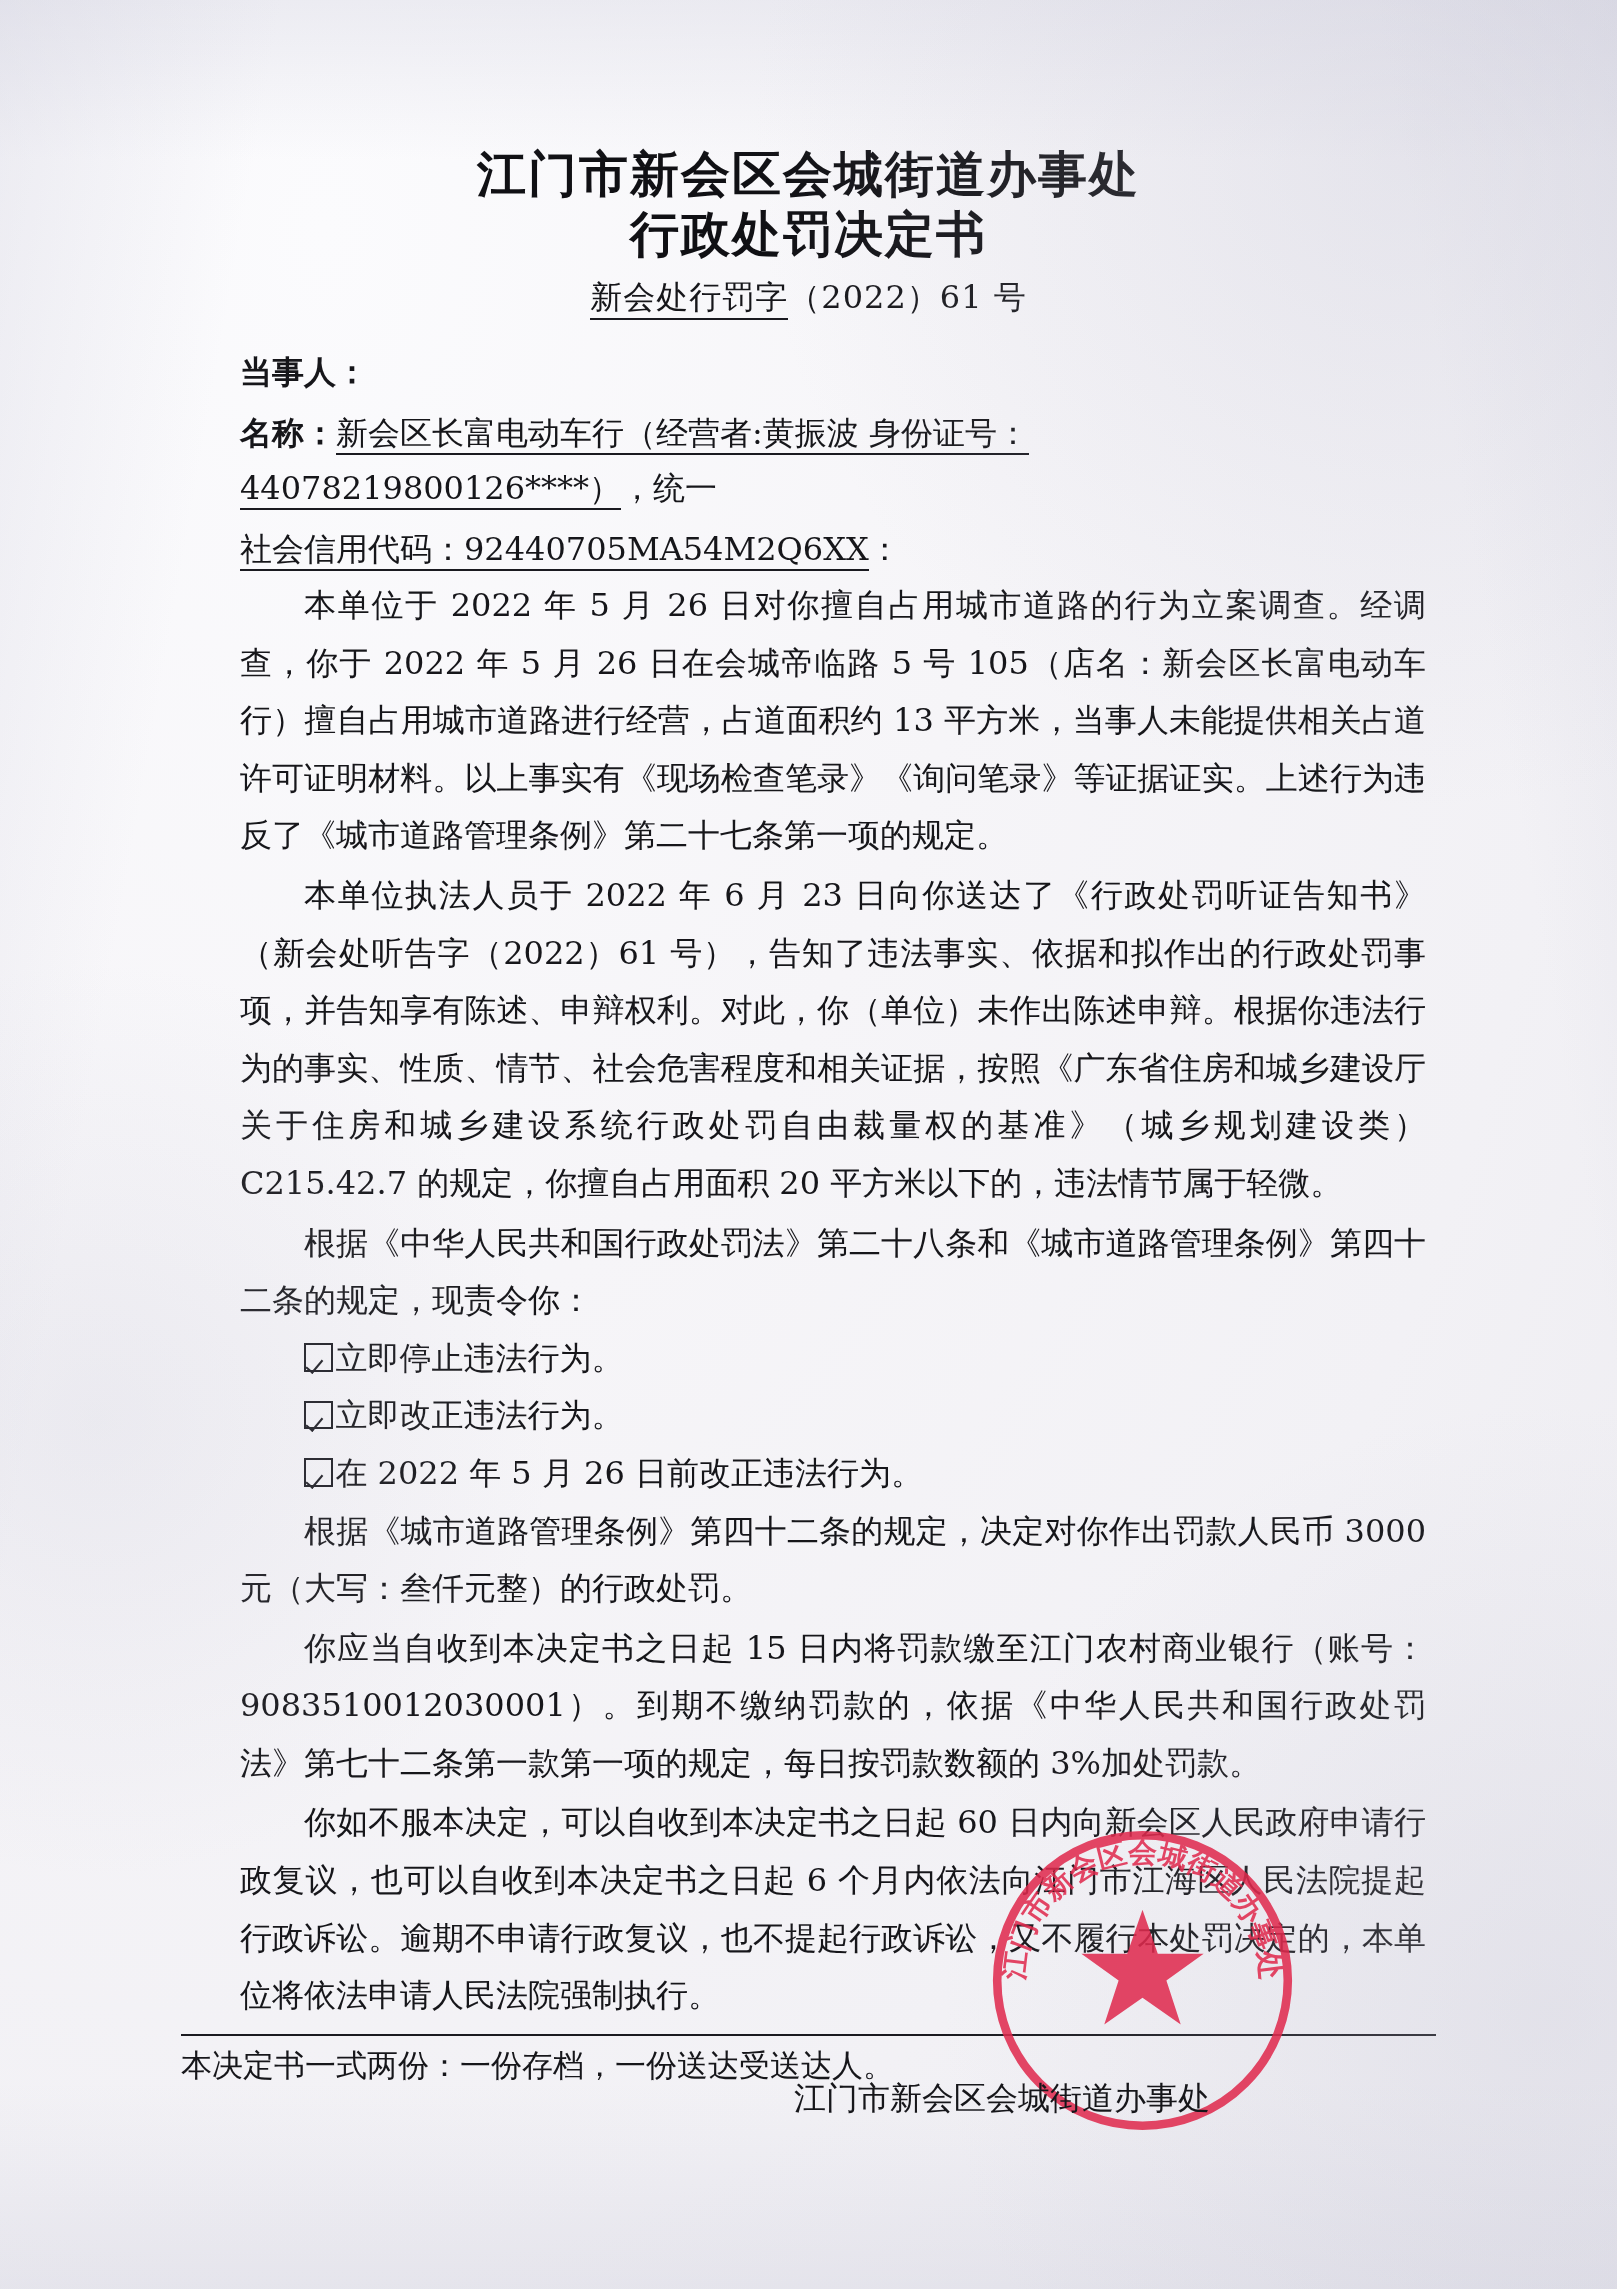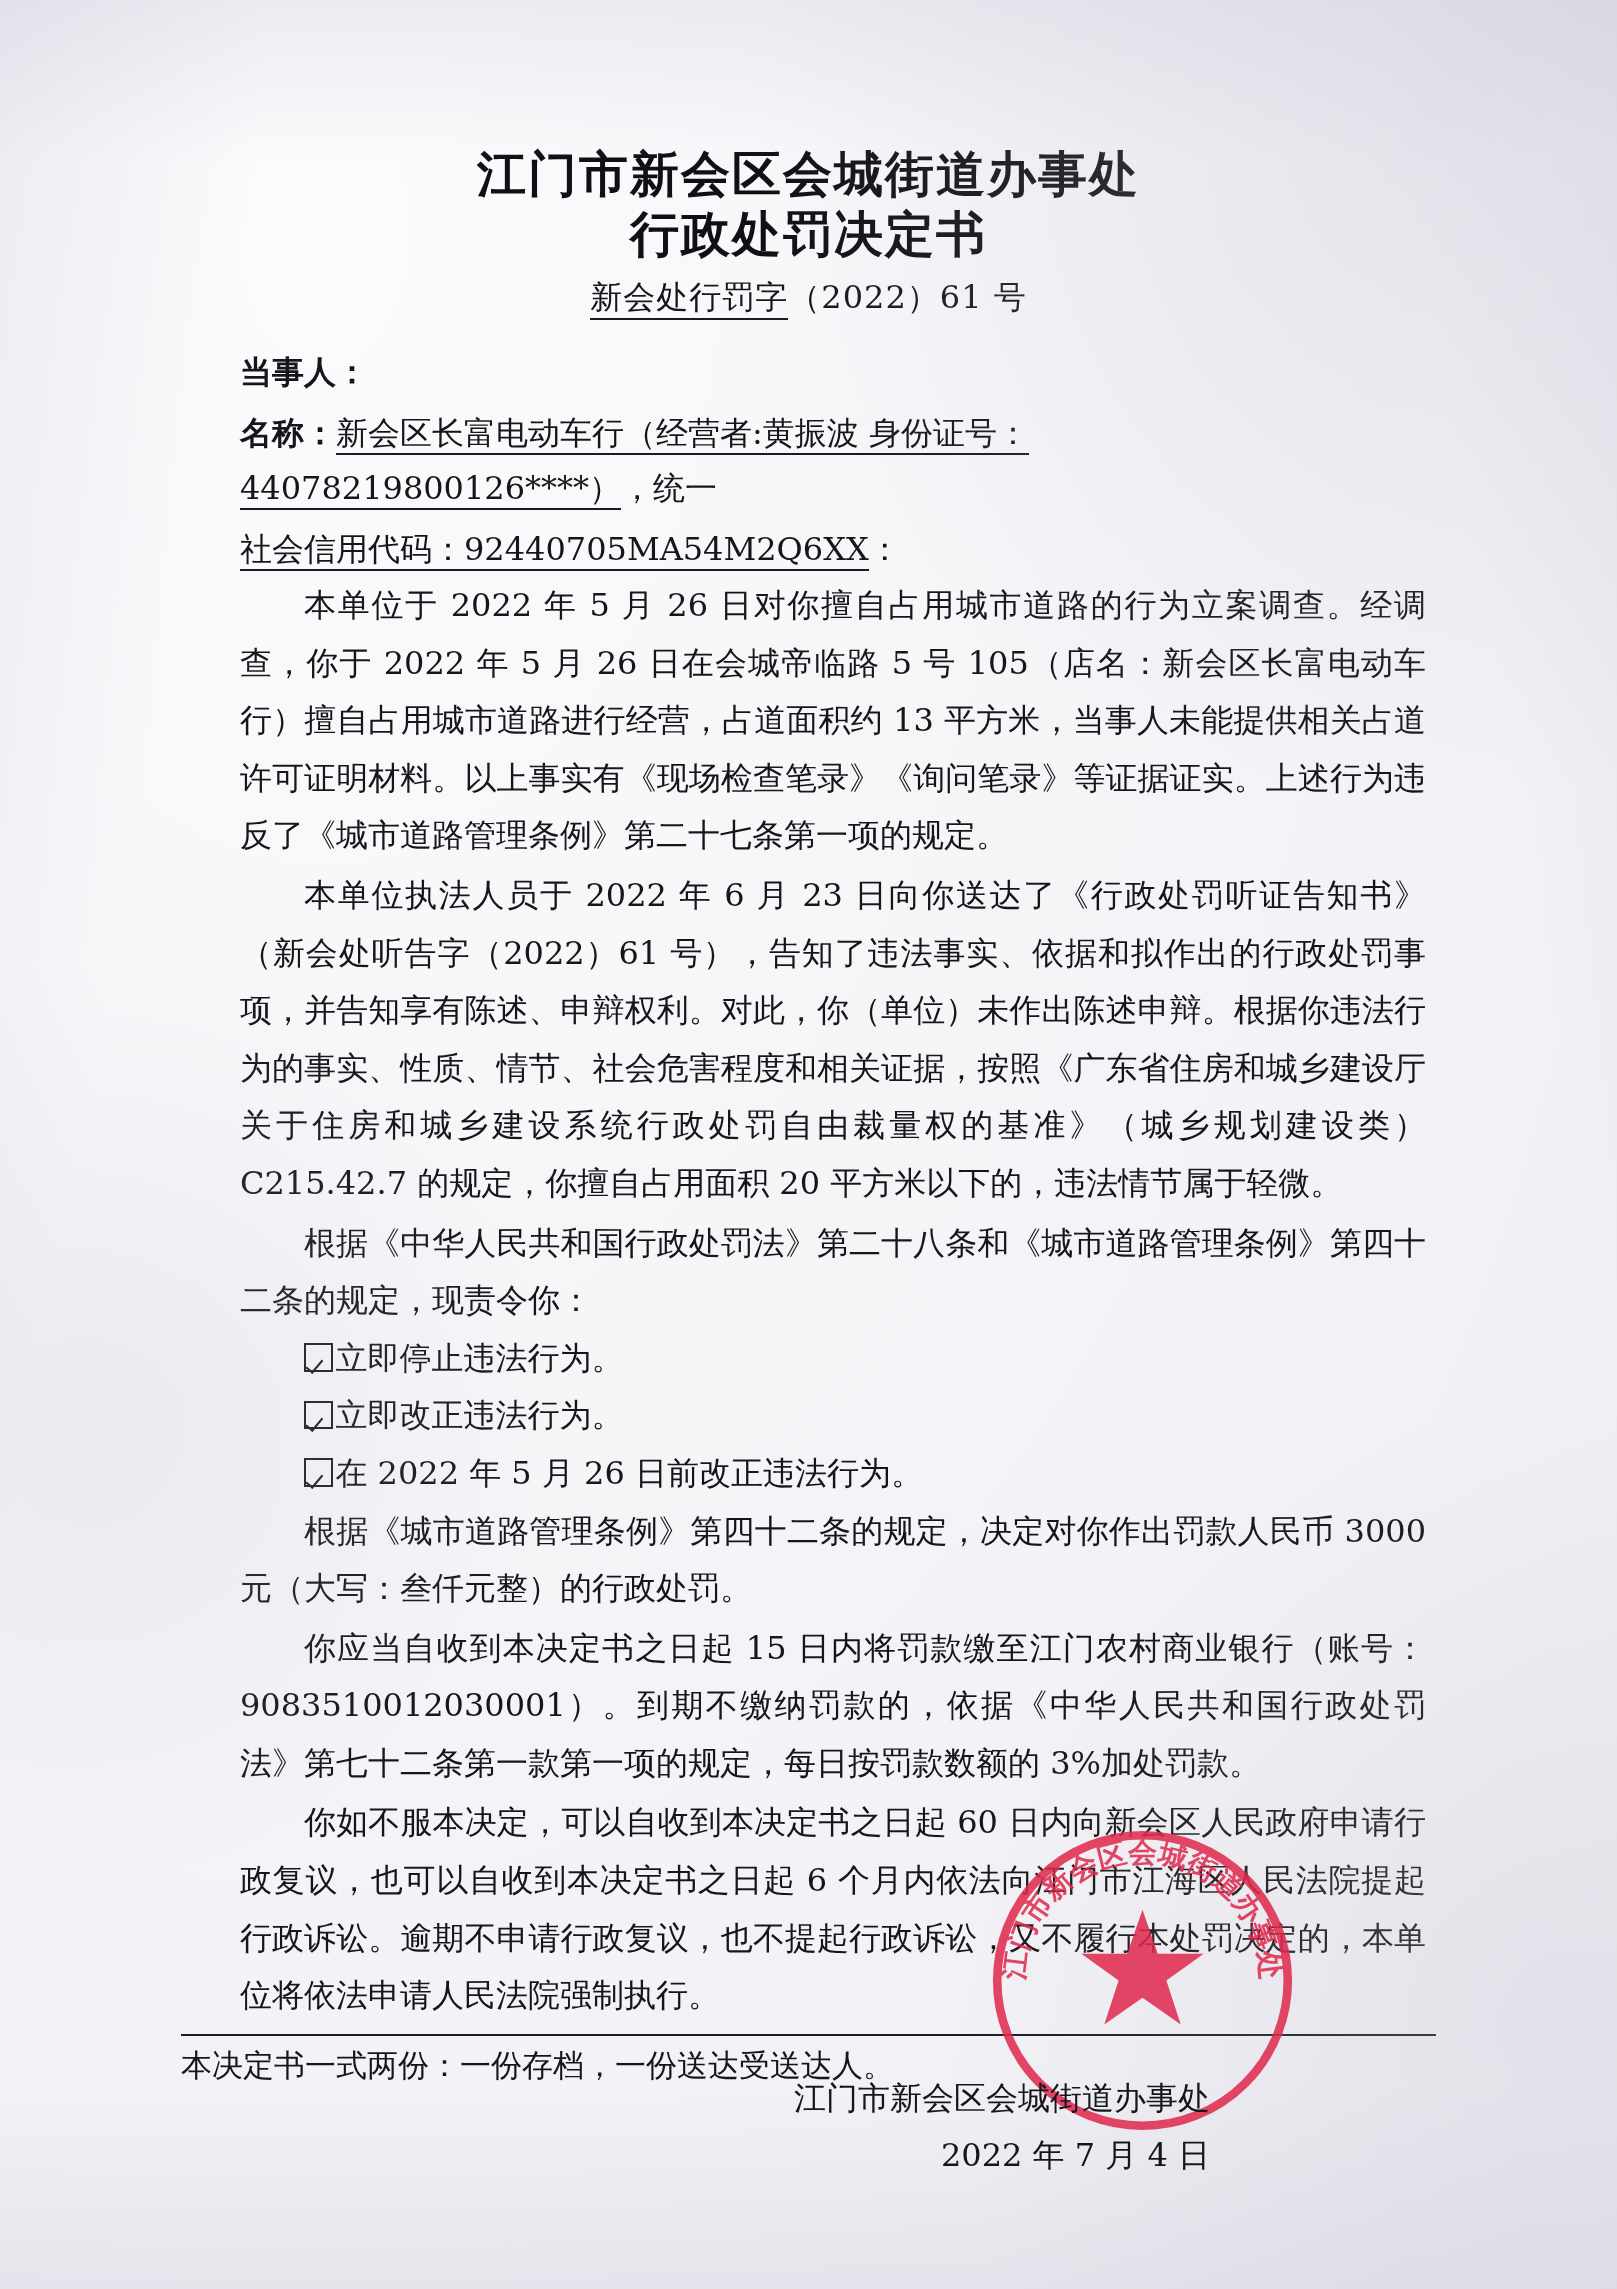--- a/index.html
+++ b/index.html
@@ -223,21 +223,20 @@
       <div class="checkline">
         <span class="cbox"></span><span>在 2022 年 5 月 26 日前改正违法行为。</span>
       </div>
 
       <p class="para">根据《城市道路管理条例》第四十二条的规定，决定对你作出罚款人民币 3000 元（大写：叁仟元整）的行政处罚。</p>
       <p class="para">你应当自收到本决定书之日起 15 日内将罚款缴至江门农村商业银行（账号：9083510012030001）。到期不缴纳罚款的，依据《中华人民共和国行政处罚法》第七十二条第一款第一项的规定，每日按罚款数额的 3%加处罚款。</p>
       <p class="para">你如不服本决定，可以自收到本决定书之日起 60 日内向新会区人民政府申请行政复议，也可以自收到本决定书之日起 6 个月内依法向江门市江海区人民法院提起行政诉讼。逾期不申请行政复议，也不提起行政诉讼，又不履行本处罚决定的，本单位将依法申请人民法院强制执行。</p>
 
       <div class="sign-block">
         <div>江门市新会区会城街道办事处</div>
-        <div>2022 年 7 月 4 日</div>
       </div>
 
     </div>
   </div>
 
   <div class="seal">
     <svg viewBox="0 0 340 340" xmlns="http://www.w3.org/2000/svg">
       <defs>
         <path id="sealArc" d="M 46,170 A 124,124 0 1 1 294,170"></path>
       </defs>

